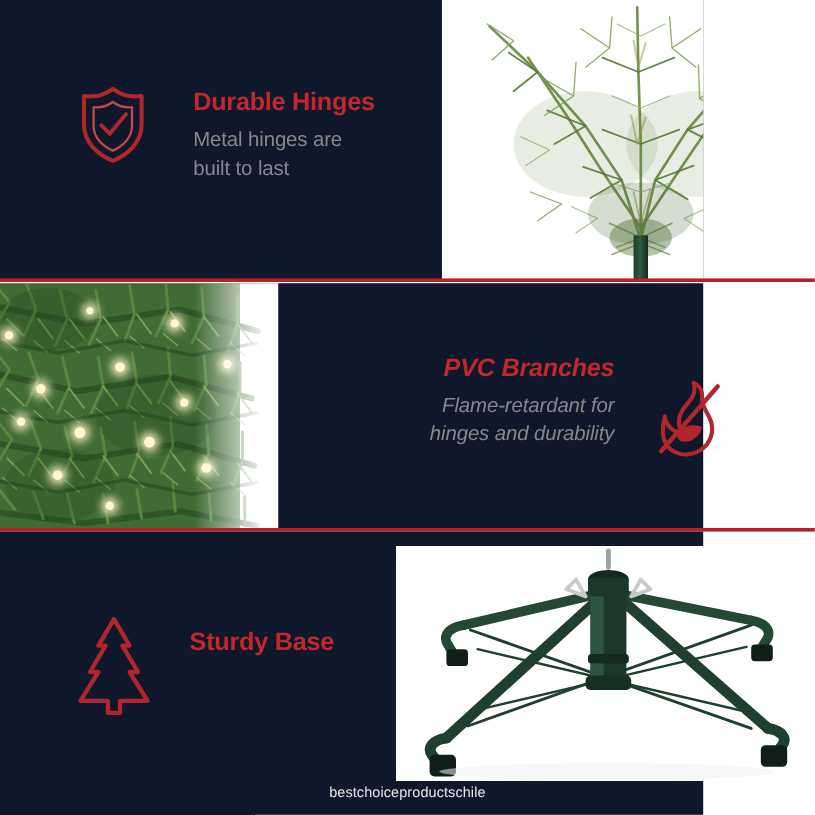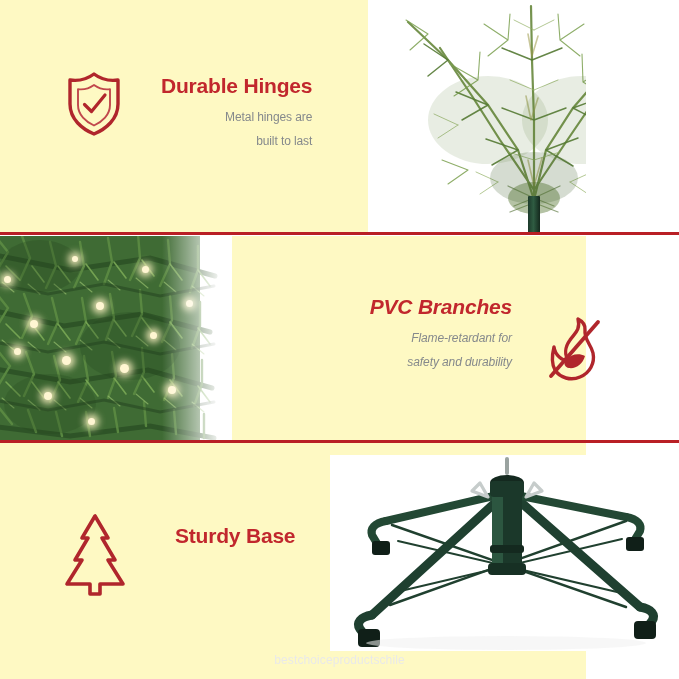--- a/index.html
+++ b/index.html
@@ -10,53 +10,52 @@
     overflow:hidden;
     position:relative;
   }
   .infographic{
     position:absolute;inset:0;
     width:679px;height:679px;
     background:#ffffff;
   }
 
   
-  .panel{position:absolute;left:0;width:586px;background:#fef9c3;overflow:hidden;}
+  .panel{position:absolute;left:0;width:586px;background:#0f172a;overflow:hidden;}
   #panel-1{top:0;height:233px;}
   #panel-2{top:236px;height:204px;}
   #panel-3{top:443px;height:236px;}
 
   .divider{position:absolute;left:0;width:679px;height:3px;background:#b91f25;}
   #divider-1{top:232px;}
   #divider-2{top:440px;}
 
   
   .textblock{position:absolute;}
   .heading{
     color:#c1272d;
     font-size:21px;
     font-weight:bold;
     letter-spacing:-.2px;
     line-height:25px;
     white-space:nowrap;
   }
   .subtitle{
     color:#85898c;
-    font-size:12px;
+    font-size:17px;
     font-weight:normal;
     line-height:24px;
     letter-spacing:-.1px;
     white-space:pre-line;
-    text-align:right;
   }
   #text-1{left:161px;top:73px;text-align:left;}
   #text-1 .heading{margin-bottom:7px;}
   #text-2{right:167px;top:294px;text-align:right;font-style:italic;}
   #text-2 .heading{margin-bottom:7px;}
-  #text-3{left:175px;top:523px;text-align:left;}
+  #text-3{left:158px;top:523px;text-align:left;}
   #text-3 .heading{margin-bottom:7px;}
 
   
   .icon{position:absolute;display:block;}
   #icon-shield{left:66px;top:71px;}
   #icon-flame{left:541px;top:314px;}
   #icon-tree{left:62px;top:512px;}
 
   
   .photo{position:absolute;overflow:hidden;}
@@ -246,21 +245,21 @@
     <svg width="66" height="70" viewBox="0 0 66 70">
       <path d="M37 5 C40 16 33 20 29 26 C24 33 23 41 28 47 C21 47 14 41 13 33 C11 41 10 49 14 56 C19 64 30 67 39 63 C49 59 54 49 52 39 C50 30 43 26 44 16 C44.5 11 41 7 37 5 Z" fill="none" stroke="#b0262c" stroke-width="3.4" stroke-linejoin="round" stroke-linecap="round"></path>
       <path d="M24 46 C30 40 38 39 44 42 C42 50 35 55 28 54 C24 53.5 22.5 50 24 46 Z" fill="#b0262c" stroke="none"></path>
       <path d="M57 8 L10 62" fill="none" stroke="#b0262c" stroke-width="3.8" stroke-linecap="round"></path>
     </svg>
   </span>
 
   <div class="textblock" id="text-2">
     <div class="heading">PVC Branches</div>
     <div class="subtitle">Flame-retardant for
-safety and durability</div>
+hinges and durability</div>
   </div>
 
   <div class="divider" id="divider-2"></div>
 
   <div class="panel" id="panel-3"></div>
 
   <div class="photo" id="photo-stand">
     <svg width="349" height="196" viewBox="0 0 349 196">
       <rect x="0" y="0" width="349" height="196" fill="#ffffff"></rect>
       <g fill="none" stroke-linecap="round">

